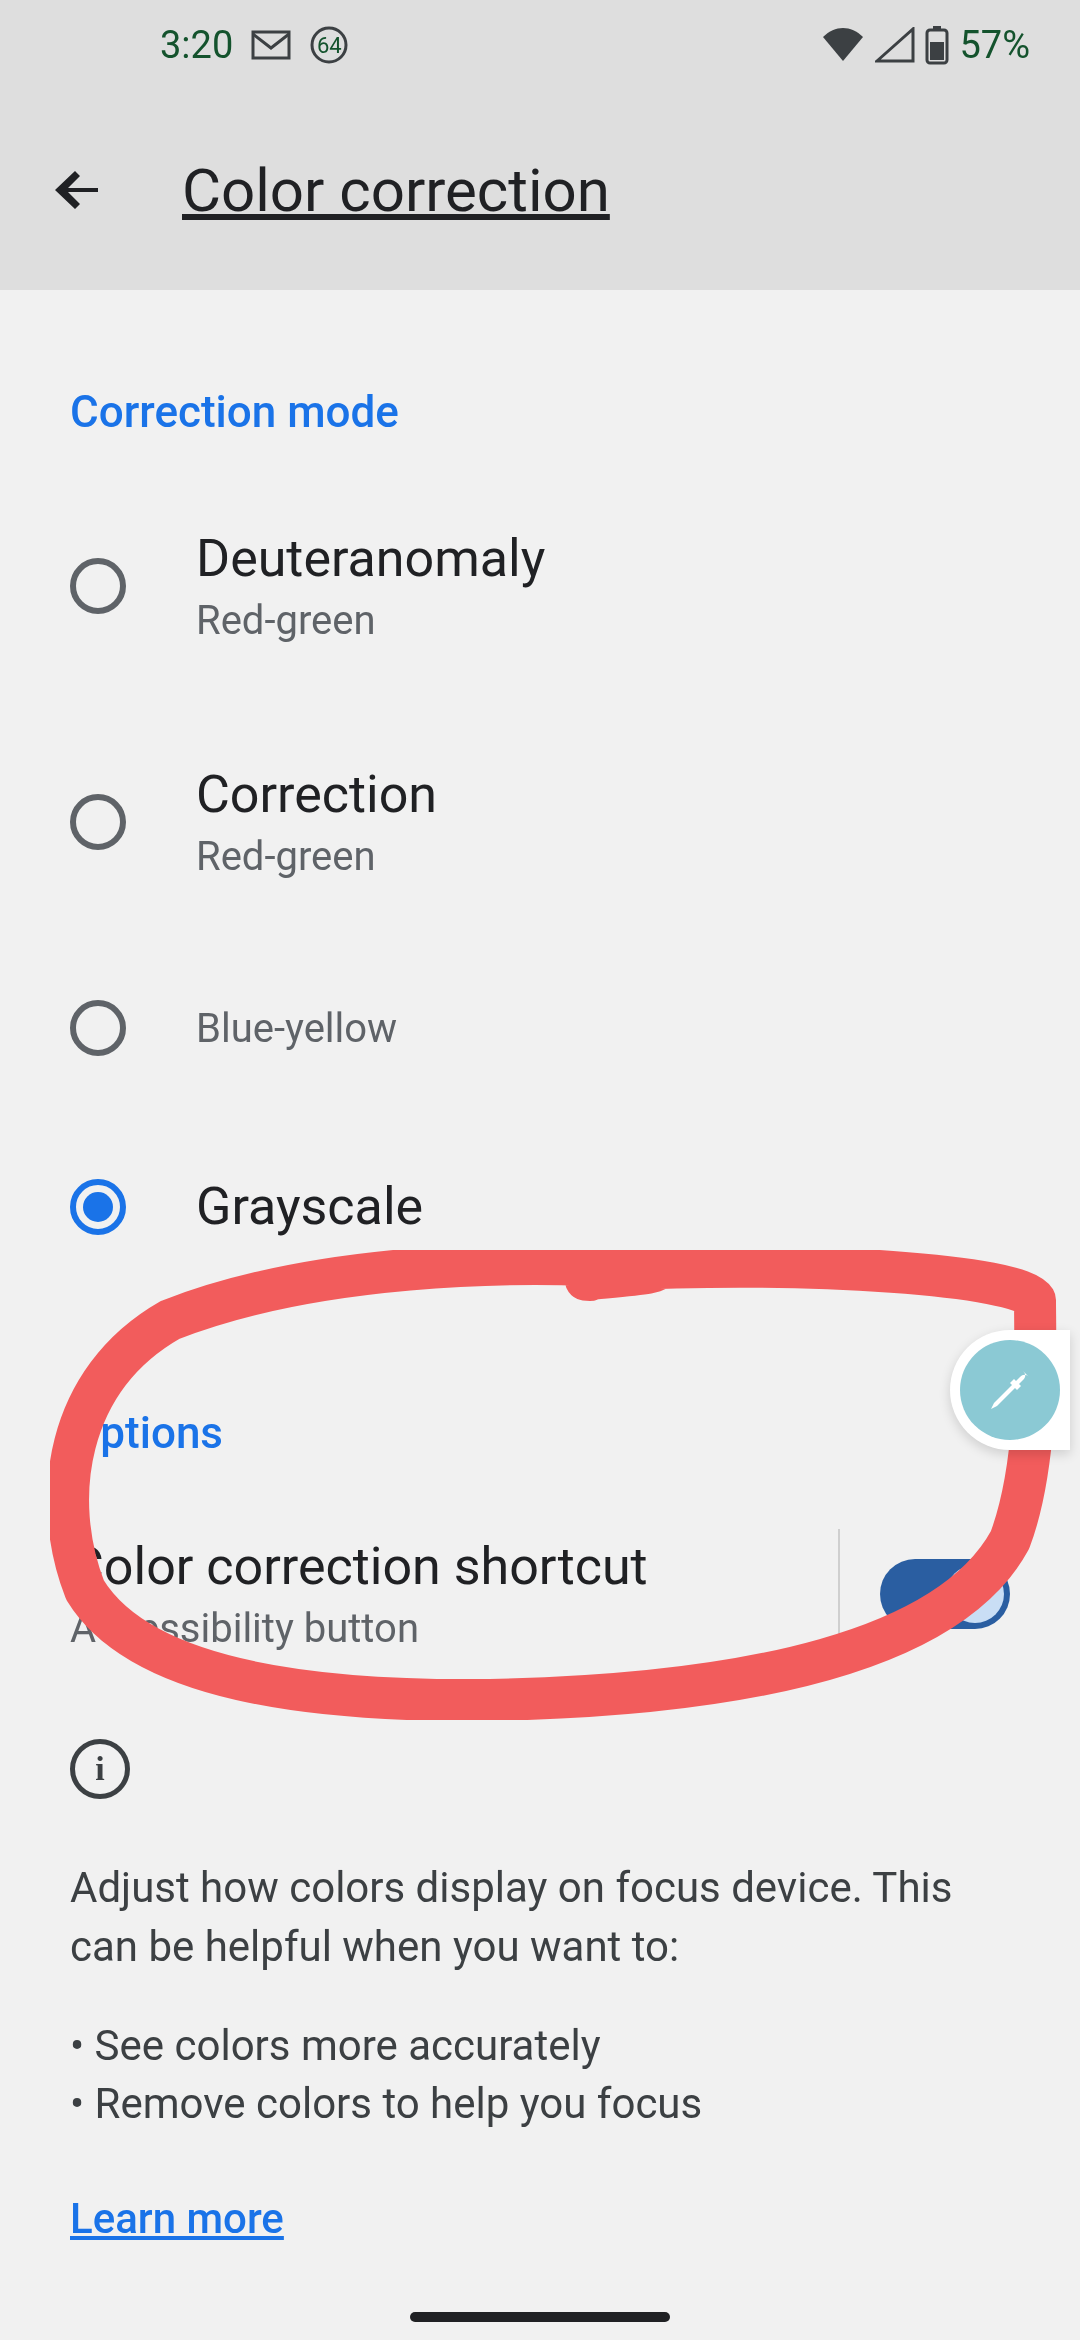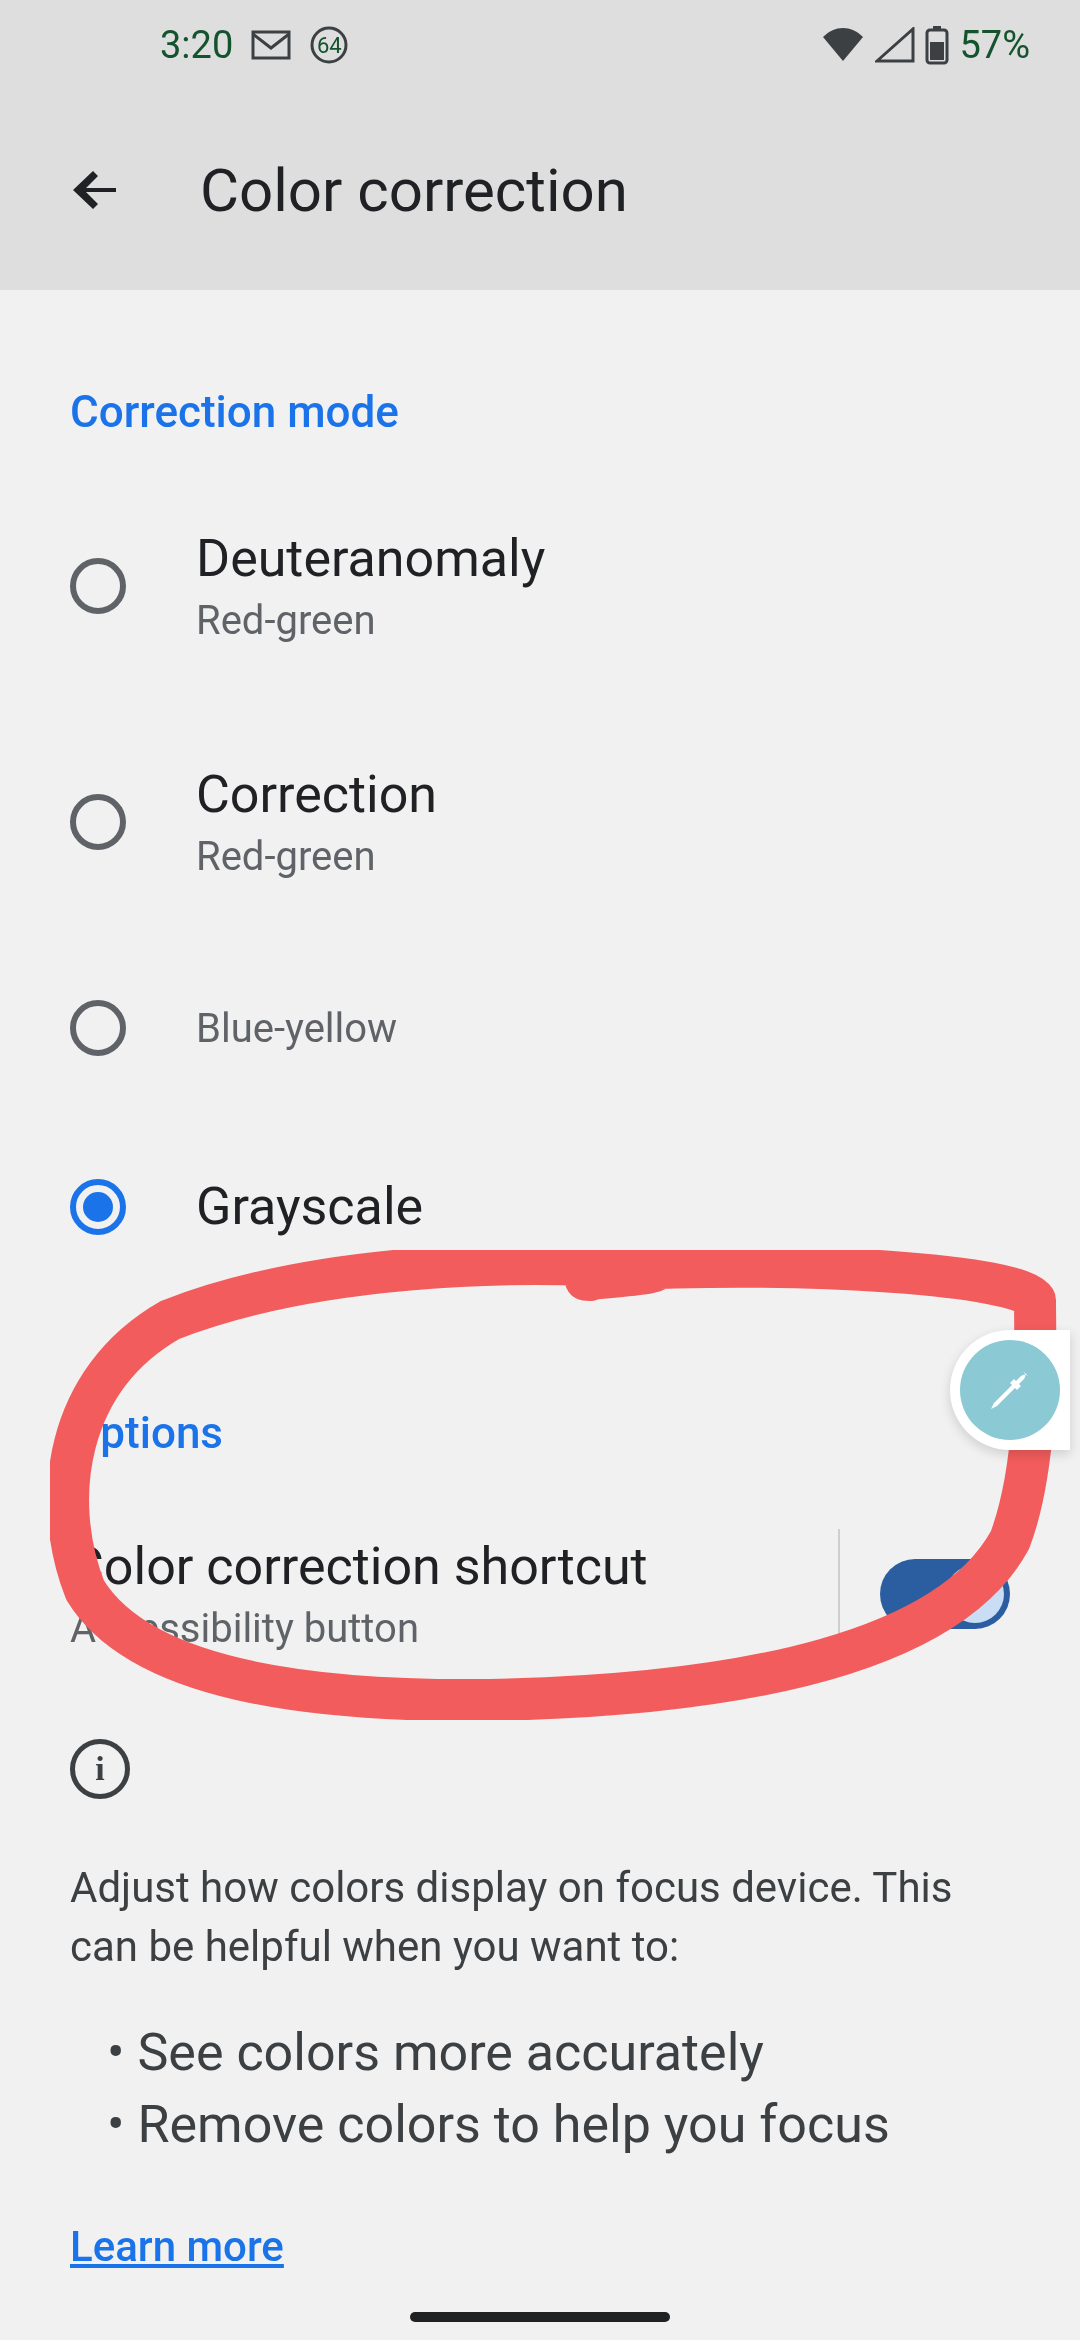--- a/index.html
+++ b/index.html
@@ -26,23 +26,24 @@
   }
   .status-left { display: flex; align-items: center; gap: 18px; }
   .status-right { display: flex; align-items: center; gap: 10px; }
   .status-icon { display: inline-flex; align-items: center; }
 
   
   .app-bar {
     height: 200px;
     display: flex;
     align-items: center;
-    padding: 0 68px;
+    padding: 0 50px;
     gap: 72px;
     background: #dedede;
+    text-decoration: underline;
   }
   .back-btn {
     width: 60px; height: 60px;
     display: flex; align-items: center; justify-content: center;
   }
   .app-title { font-size: 60px; color: #202124; font-weight: 400; }
 
   
   .content { padding: 16px 70px; }
   .section-header {
@@ -109,21 +110,21 @@
     display: flex; align-items: center; justify-content: center;
     font-weight: 700; font-size: 34px; color: #3c4043;
     font-family: Georgia, serif;
   }
 
   .description {
     font-size: 42px; color: #3c4043; line-height: 1.4;
     padding: 30px 0 20px 0;
   }
   .bullets { padding: 20px 0; }
-  .bullet { font-size: 52px; color: #3c4043; line-height: 1.4; margin-left: 37px; }
+  .bullet { font-size: 42px; color: #3c4043; line-height: 1.4; }
 
   .learn-more {
     color: #1a73e8;
     font-size: 42px;
     font-weight: 500;
     text-decoration: underline;
     display: inline-block;
     margin-top: 40px;
   }
 

